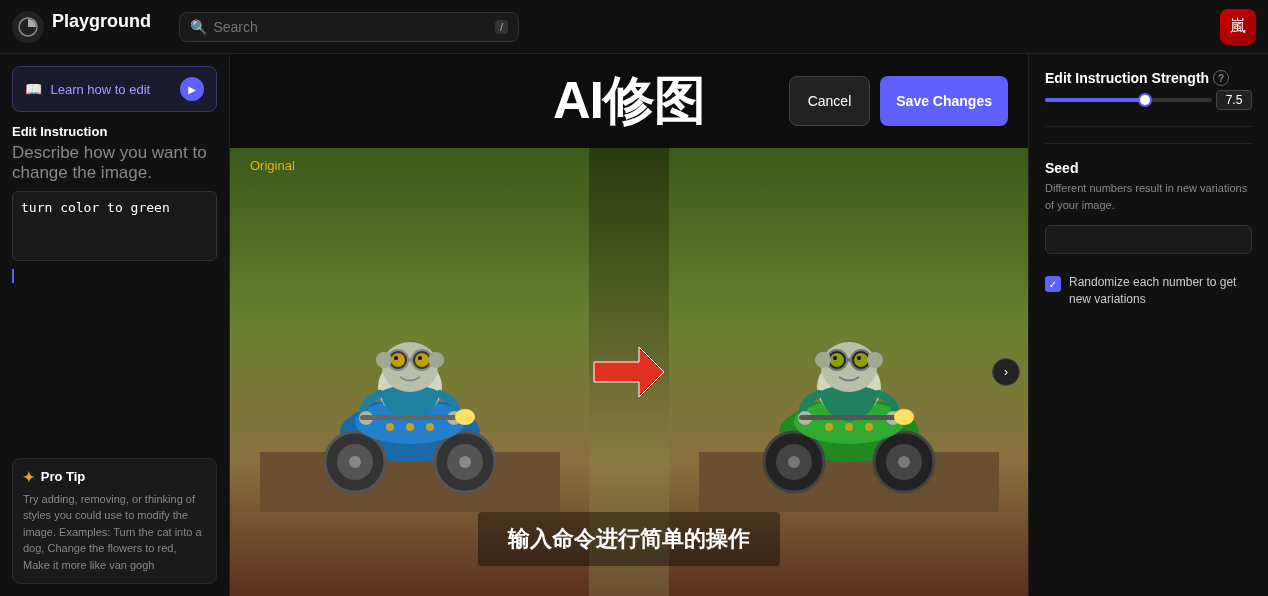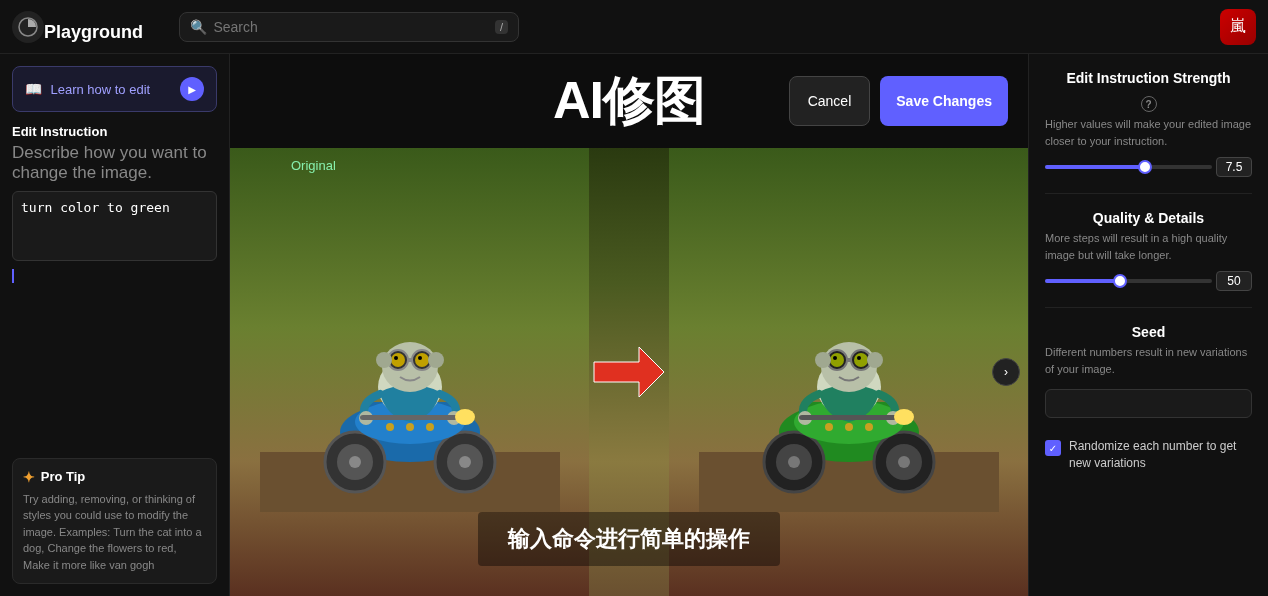--- a/index.html
+++ b/index.html
@@ -20,21 +20,22 @@
       align-items: center;
       background: #111;
       height: 54px;
       padding: 0 12px;
       border-bottom: 1px solid #222;
       flex-shrink: 0;
       gap: 12px;
     }
     .logo-area {
       display: flex;
-      align-items: flex-end;
+      align-items: flex-start;
+      gap: 8px;
       min-width: 155px;
     }
     .logo-icon {
       width: 32px;
       height: 32px;
       background: #222;
       border-radius: 50%;
       display: flex;
       align-items: center;
       justify-content: center;
@@ -240,24 +241,23 @@
     .image-area {
       flex: 1;
       width: 100%;
       position: relative;
       overflow: hidden;
     }
     .original-label {
       position: absolute;
       top: 10px;
       left: 20px;
-      color: #86efac;
+      color: #eab308;
       font-size: 13px;
       z-index: 10;
-      margin-left: 41px;
     }
 
     
     .scene-container {
       width: 100%;
       height: 100%;
       background: linear-gradient(180deg, #2a3a10 0%, #4a5a20 30%, #8a7a40 70%, #6a5030 100%);
       position: relative;
       display: flex;
       align-items: center;
@@ -332,23 +332,22 @@
       gap: 16px;
       overflow-y: auto;
       flex-shrink: 0;
     }
     .right-section-title {
       font-size: 14px;
       font-weight: 700;
       color: #fff;
       display: flex;
       align-items: center;
-      gap: 10px;
+      gap: 4px;
       margin-bottom: 4px;
-      flex-direction: column;
     }
     .info-icon {
       width: 16px;
       height: 16px;
       border: 1px solid #666;
       border-radius: 50%;
       display: flex;
       align-items: center;
       justify-content: center;
       font-size: 10px;
@@ -622,45 +621,31 @@
     </div>
   </div>
 
   <div class="right-sidebar">
 
     <div>
       <div class="right-section-title">
         <span>Edit Instruction Strength</span>
         <div class="info-icon">?</div>
       </div>
-      <div class="right-section-desc">Higher values will make your edited image closer to your instruction.</div>
       <div class="slider-container">
         <div class="slider-track">
           <div class="slider-fill" style="width: 60%;"></div>
           <div class="slider-thumb" style="left: 60%;"></div>
         </div>
         <div class="slider-value">7.5</div>
       </div>
     </div>
 
     <div class="divider"></div>
 
-    <div>
-      <div class="right-section-title">
-        <span>Quality &amp; Details</span>
-      </div>
-      <div class="right-section-desc">More steps will result in a high quality image but will take longer.</div>
-      <div class="slider-container">
-        <div class="slider-track">
-          <div class="slider-fill" style="width: 45%;"></div>
-          <div class="slider-thumb" style="left: 45%;"></div>
-        </div>
-        <div class="slider-value">50</div>
-      </div>
-    </div>
 
     <div class="divider"></div>
 
     <div>
       <div class="right-section-title">
         <span>Seed</span>
       </div>
       <div class="right-section-desc">Different numbers result in new variations of your image.</div>
       <input type="text" class="seed-input" placeholder="" style="">
     </div>

